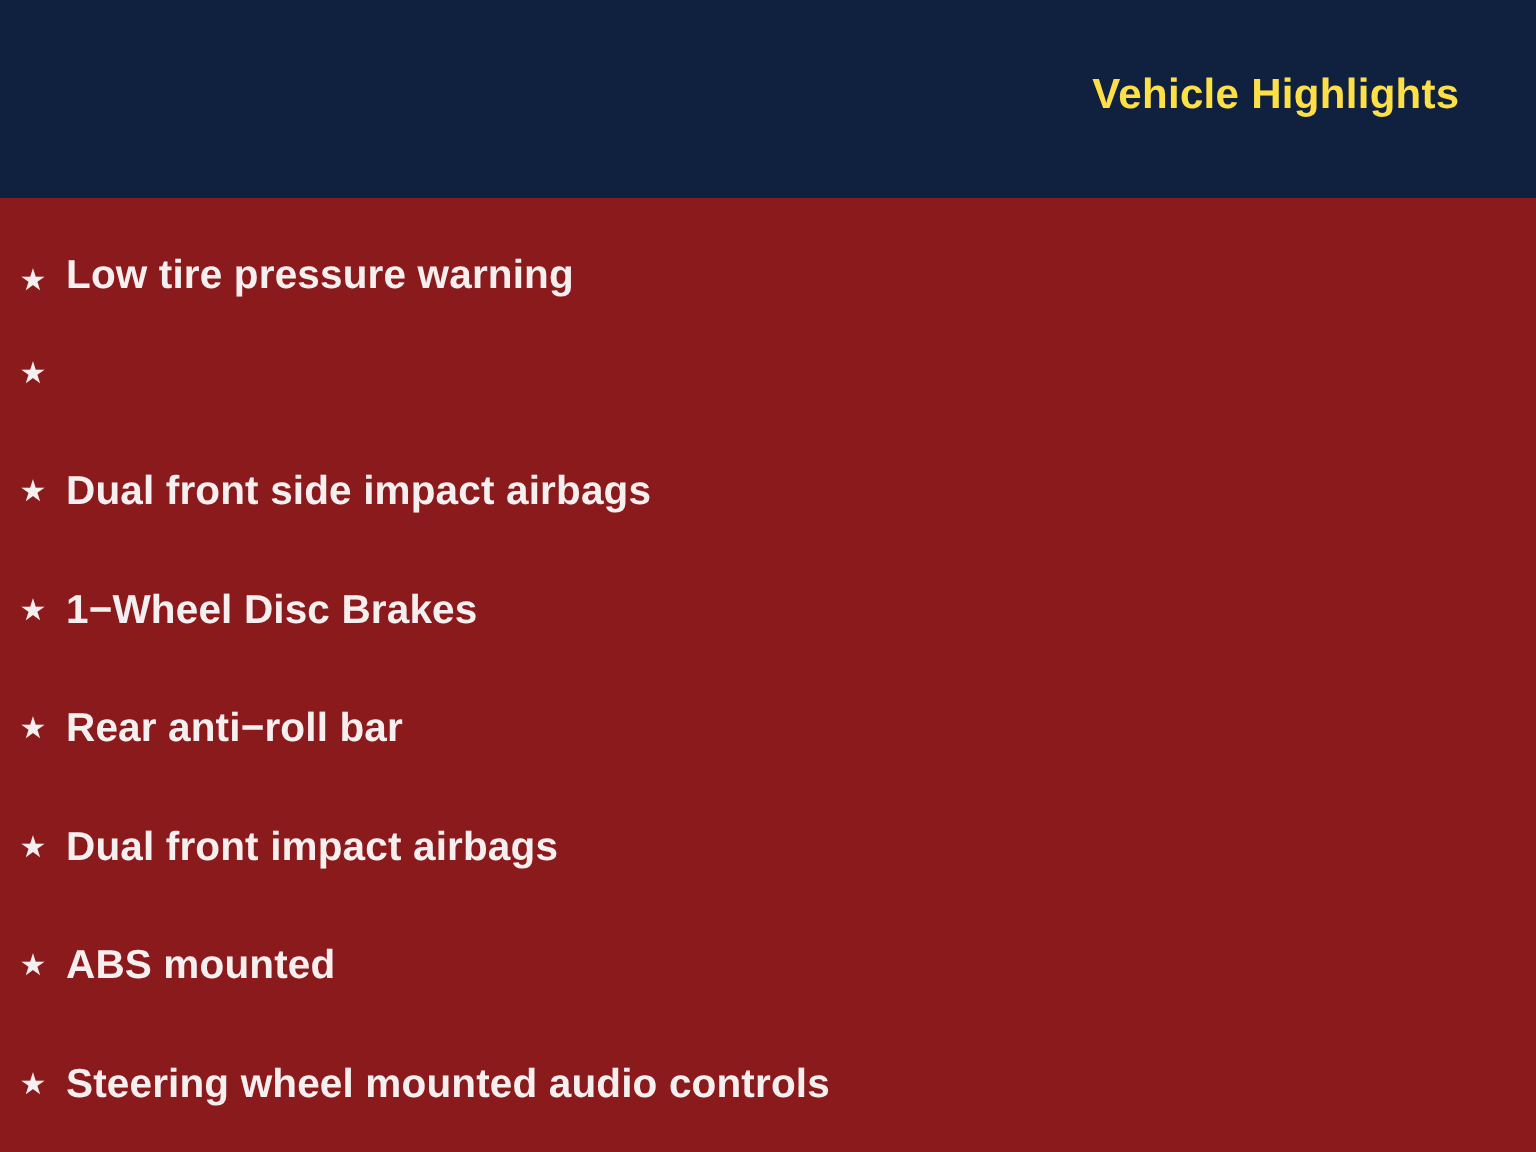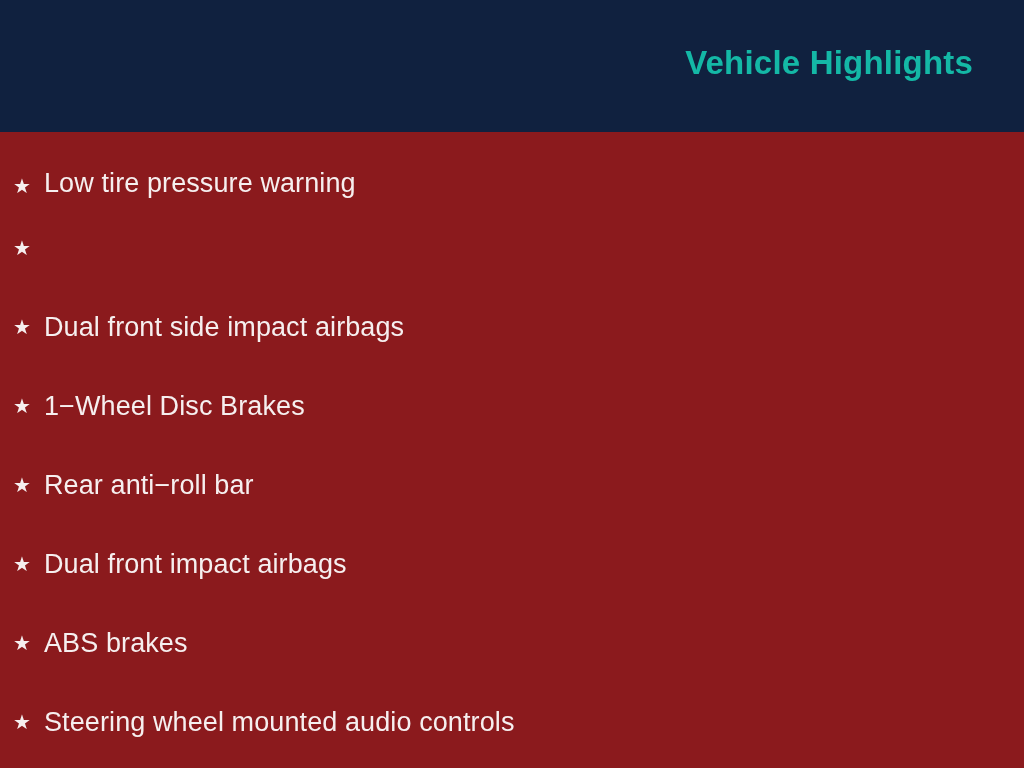--- a/index.html
+++ b/index.html
@@ -25,24 +25,24 @@
     width: 1024px;
     height: 132px;
     background: #10213F;
   }
   #slide-title {
     position: absolute;
     right: 51px;
     top: 46px;
     margin: 0;
     font-family: "Liberation Sans", sans-serif;
-    font-size: 33px;
+    font-size: 28px;
     font-weight: bold;
     line-height: 34px;
-    color: #14b8a6;
+    color: #fde047;
     letter-spacing: 0.2px;
     white-space: nowrap;
     text-align: left;
   }
   #body-area {
     position: absolute;
     left: 0;
     top: 132px;
     width: 1024px;
     height: 636px;
@@ -79,21 +79,21 @@
     line-height: 26px;
     color: #F6EFEF;
     text-align: left;
     user-select: none;
   }
   .bullet-text {
     display: inline-block;
     margin-left: 11px;
     font-family: "Liberation Sans", sans-serif;
     font-size: 27px;
-    font-weight: normal;
+    font-weight: bold;
     line-height: 32px;
     color: #F6EFEF;
     white-space: nowrap;
     letter-spacing: 0.1px;
   }
 </style>
 </head>
 <body>
 
 <div id="slide">
@@ -129,21 +129,21 @@
         <span class="bullet-text">Rear anti−roll bar</span>
       </li>
 
       <li class="bullet-row">
         <span class="star-icon">★</span>
         <span class="bullet-text">Dual front impact airbags</span>
       </li>
 
       <li class="bullet-row">
         <span class="star-icon">★</span>
-        <span class="bullet-text">ABS brakes</span>
+        <span class="bullet-text">ABS mounted</span>
       </li>
 
       <li class="bullet-row">
         <span class="star-icon">★</span>
         <span class="bullet-text">Steering wheel mounted audio controls</span>
       </li>
 
     </ul>
   </div>
 

